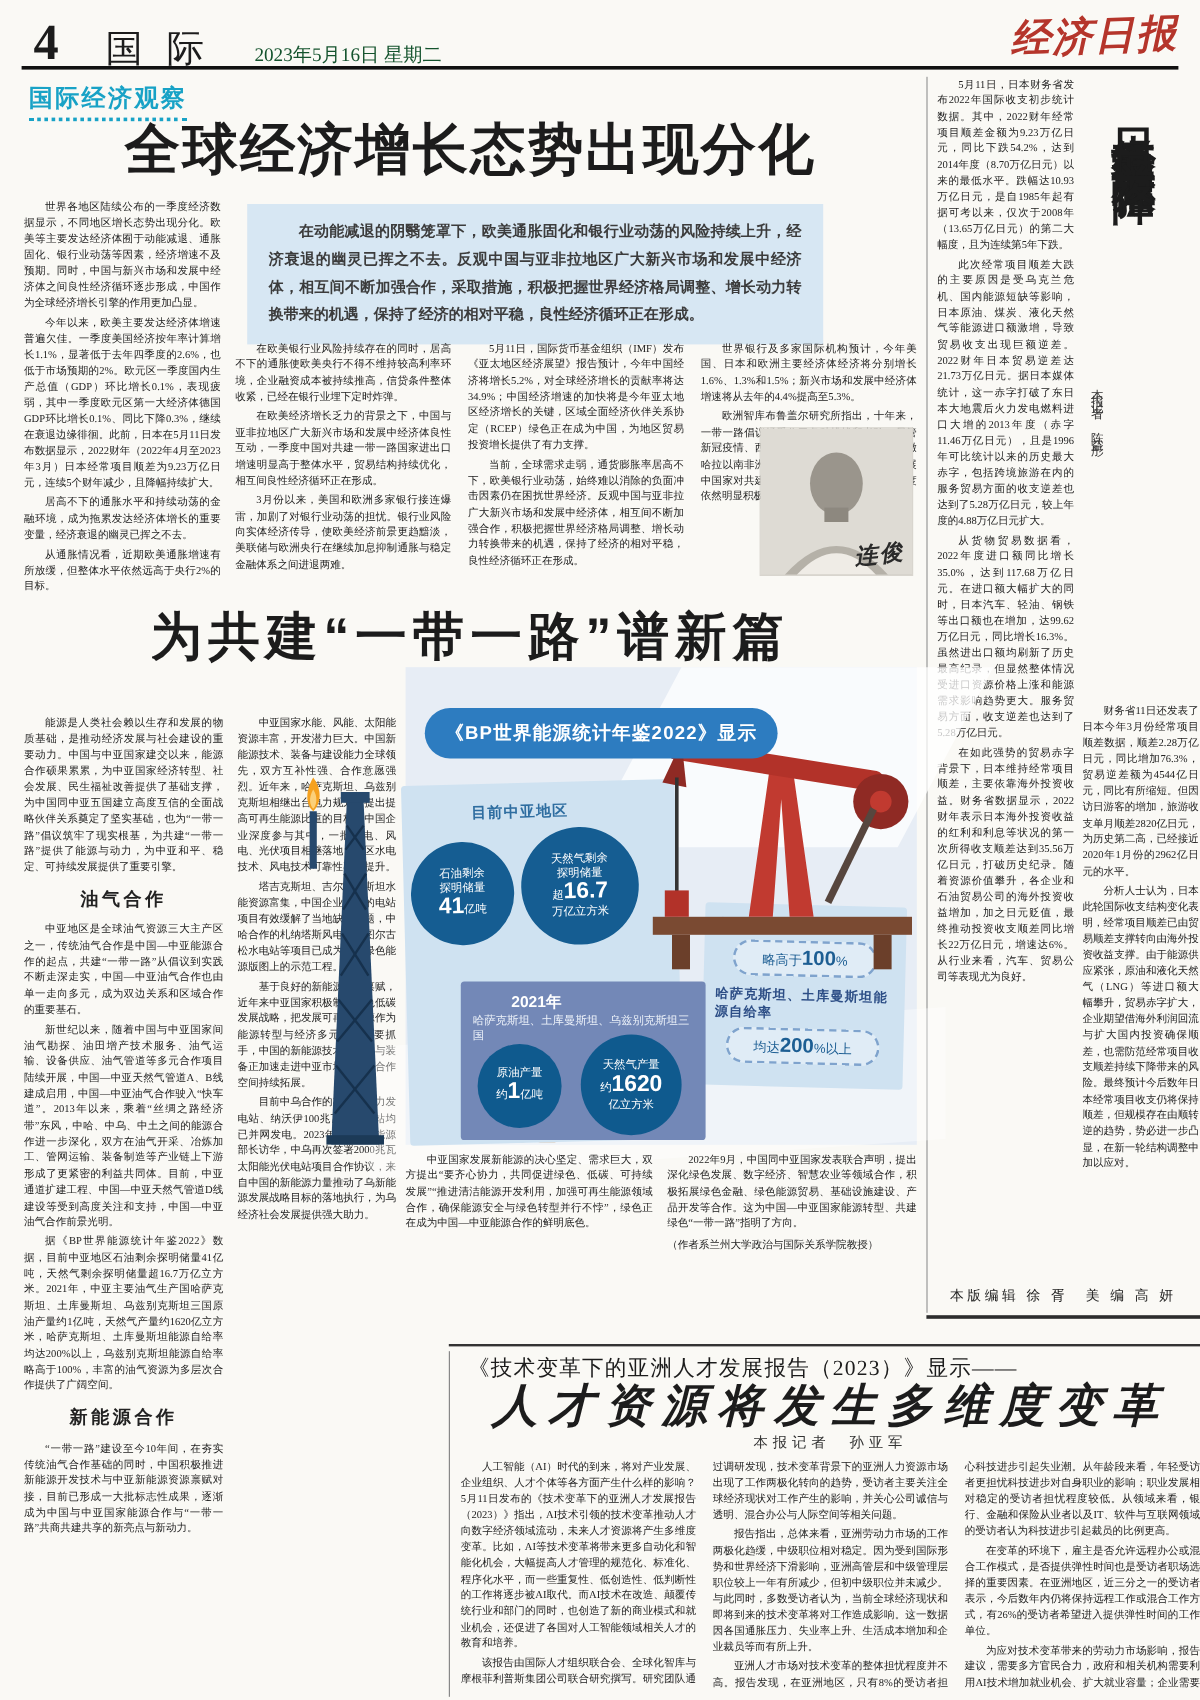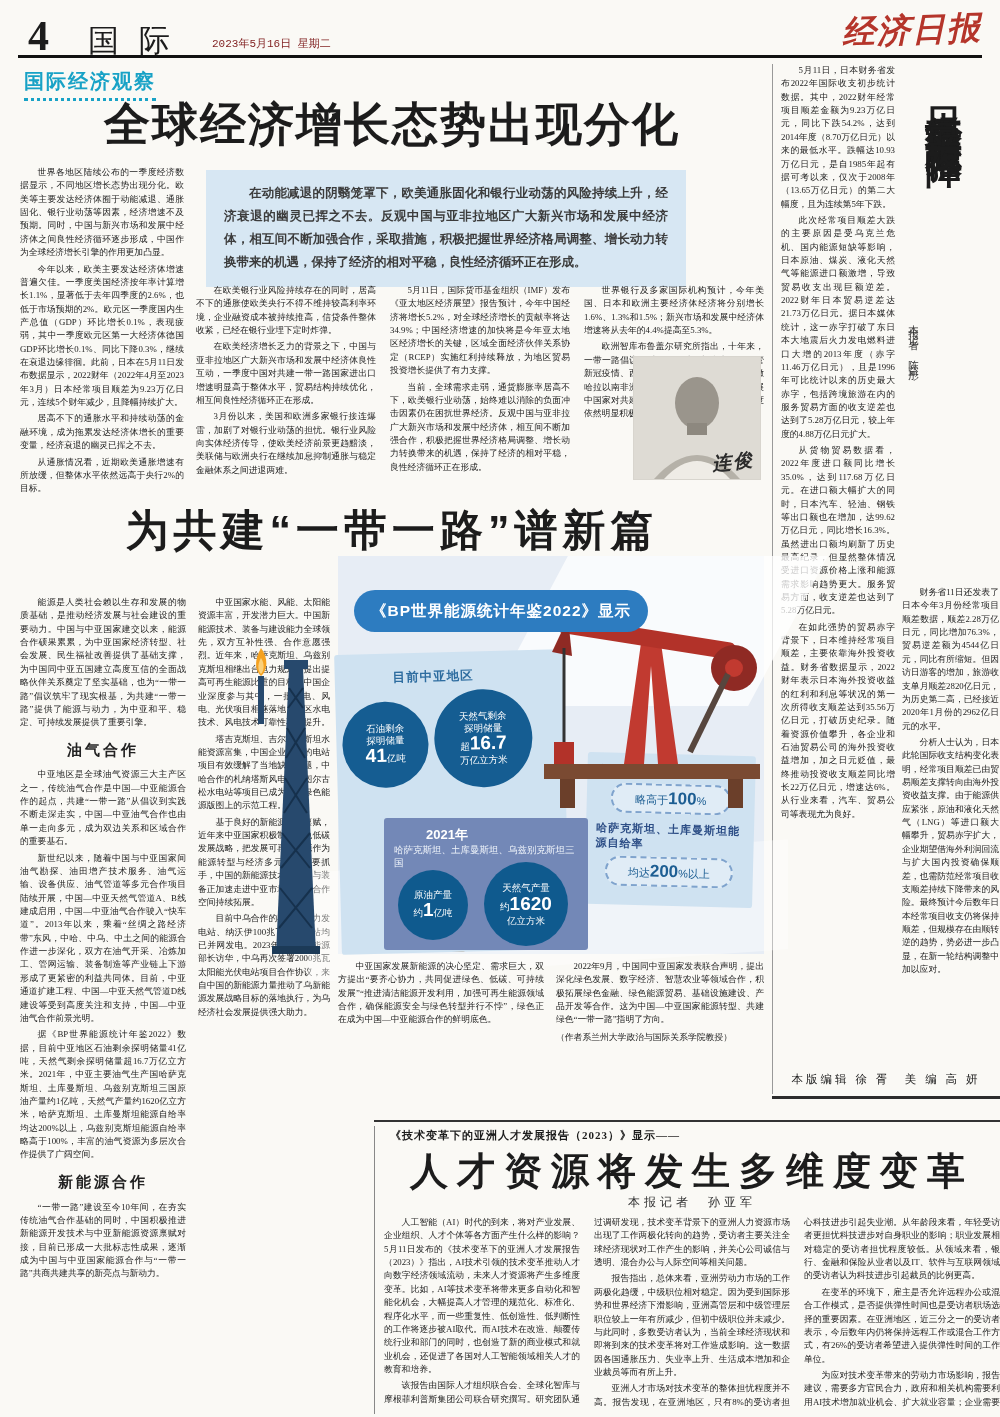--- a/index.html
+++ b/index.html
@@ -6,21 +6,21 @@
   #page{position:relative;width:1000px;height:1417px;margin:0 auto;background:#faf9f5;
         font-family:"Liberation Serif",serif;color:#1c1c1c;overflow:hidden;}
   .abs{position:absolute;}
   .hei{font-family:"Liberation Sans",sans-serif;}
   .p{margin:0 0 3px 0;text-indent:2em;text-align:justify;}
   .body-sm{font-size:8.8px;line-height:1.52;color:#222;overflow:hidden;}
   .clip{overflow:hidden;}
   
   .pagenum{font-size:42px;font-weight:bold;}
   .secname{font-size:31px;font-weight:normal;letter-spacing:20px;}
-  .dateline{font-size:11px;color:#7f1d1d;font-family:Liberation Mono, monospace;}
+  .dateline{font-size:16px;color:#14532d;}
   .masthead{font-size:33px;font-weight:bold;font-style:italic;color:#b5352b;
             letter-spacing:2px;transform:rotate(-2deg);}
   .rule{background:#111;}
   
   .col-label{font-size:20px;font-weight:bold;color:#18a2c6;border-bottom:3px dotted #18a2c6;
              padding-bottom:3px;letter-spacing:2px;}
   .headline-1{font-size:46px;font-weight:900;letter-spacing:2px;text-align:center;}
   .introbox{background:#d7e7f3;padding:12px 18px;}
   .introbox .p{font-size:12.5px;font-weight:600;line-height:1.85;color:#3c3c3c;margin:0;}
   .cols3{column-count:3;column-gap:14px;column-fill:auto;height:100%;}
@@ -53,22 +53,22 @@
   .circle .t{font-size:9.5px;}
   .circle .n{font-size:19px;font-weight:bold;line-height:1;}
   .circle .u{font-size:9.5px;}
   .pill{border:2px dashed #7fa3cd;border-radius:16px;color:#1d5e93;text-align:center;
         font-size:11px;padding:3px 6px;background:rgba(255,255,255,.35);}
   .pill .n{font-size:17px;font-weight:bold;}
   .slate-year{color:#ffffff;font-weight:bold;font-size:13px;margin-left:32px;}
   .slate-line{color:#eef3fa;font-size:9.5px;}
   .attribution{text-indent:0;text-align:left;margin-top:4px;}
   
-  .kicker{font-size:11px;font-weight:bold;letter-spacing:1px;}
-  .headline-talent{font-size:38px;font-weight:900;letter-spacing:9px;text-align:center;}
+  .kicker{font-size:18px;font-weight:normal;letter-spacing:1px;}
+  .headline-talent{font-size:38px;font-weight:900;letter-spacing:9px;text-align:center;font-style:italic;}
 </style>
 </head>
 <body>
 
 <div id="page">
 
   <div class="abs" style="left:28px;top:12px;">
     <span class="pagenum">4</span>
   </div>
   <div class="abs secname" style="left:88px;top:20px;">国际</div>
@@ -88,21 +88,21 @@
 
   <div class="abs introbox" style="left:206px;top:170px;width:444px;">
     <p class="p">在动能减退的阴翳笼罩下，欧美通胀固化和银行业动荡的风险持续上升，经济衰退的幽灵已挥之不去。反观中国与亚非拉地区广大新兴市场和发展中经济体，相互间不断加强合作，采取措施，积极把握世界经济格局调整、增长动力转换带来的机遇，保持了经济的相对平稳，良性经济循环正在形成。</p>
   </div>
 
   <div class="abs body-sm clip" style="left:196px;top:284px;width:568px;height:214px;">
     <div class="cols3">
       <p class="p">在欧美银行业风险持续存在的同时，居高不下的通胀使欧美央行不得不维持较高利率环境，企业融资成本被持续推高，信贷条件整体收紧，已经在银行业埋下定时炸弹。</p>
       <p class="p">在欧美经济增长乏力的背景之下，中国与亚非拉地区广大新兴市场和发展中经济体良性互动，一季度中国对共建一带一路国家进出口增速明显高于整体水平，贸易结构持续优化，相互间良性经济循环正在形成。</p>
       <p class="p">3月份以来，美国和欧洲多家银行接连爆雷，加剧了对银行业动荡的担忧。银行业风险向实体经济传导，使欧美经济前景更趋黯淡，美联储与欧洲央行在继续加息抑制通胀与稳定金融体系之间进退两难。</p>
-      <p class="p">5月11日，国际货币基金组织（IMF）发布《亚太地区经济展望》报告预计，今年中国经济将增长5.2%，对全球经济增长的贡献率将达34.9%；中国经济增速的加快将是今年亚太地区经济增长的关键，区域全面经济伙伴关系协定（RCEP）实施红利持续释放，为地区贸易投资增长提供了有力支撑。</p>
+      <p class="p">5月11日，国际货币基金组织（IMF）发布《亚太地区经济展望》报告预计，今年中国经济将增长5.2%，对全球经济增长的贡献率将达34.9%；中国经济增速的加快将是今年亚太地区经济增长的关键，区域全面经济伙伴关系协定（RCEP）绿色正在成为中国，为地区贸易投资增长提供了有力支撑。</p>
       <p class="p">当前，全球需求走弱，通货膨胀率居高不下，欧美银行业动荡，始终难以消除的负面冲击因素仍在困扰世界经济。反观中国与亚非拉广大新兴市场和发展中经济体，相互间不断加强合作，积极把握世界经济格局调整、增长动力转换带来的机遇，保持了经济的相对平稳，良性经济循环正在形成。</p>
       <p class="p">世界银行及多家国际机构预计，今年美国、日本和欧洲主要经济体经济将分别增长1.6%、1.3%和1.5%；新兴市场和发展中经济体增速将从去年的4.4%提高至5.3%。</p>
       <p class="p">欧洲智库布鲁盖尔研究所指出，十年来，一带一路倡议经受住了各种挑战和考验，尽管新冠疫情、西方舆论质疑等带来挑战，但从撒哈拉以南非洲再到中东北非等地区，广大发展中国家对共建一带一路的认同正面积极，态度依然明显积极。</p>
     </div>
   </div>
 
   <div class="abs photo" style="left:633px;top:356px;width:126px;height:122px;">
     <svg width="126" height="122" viewBox="0 0 126 122">
       <rect x="0" y="0" width="126" height="122" fill="#dedbd4"></rect>
       <ellipse cx="63" cy="46" rx="22" ry="26" fill="#9a958c"></ellipse>

